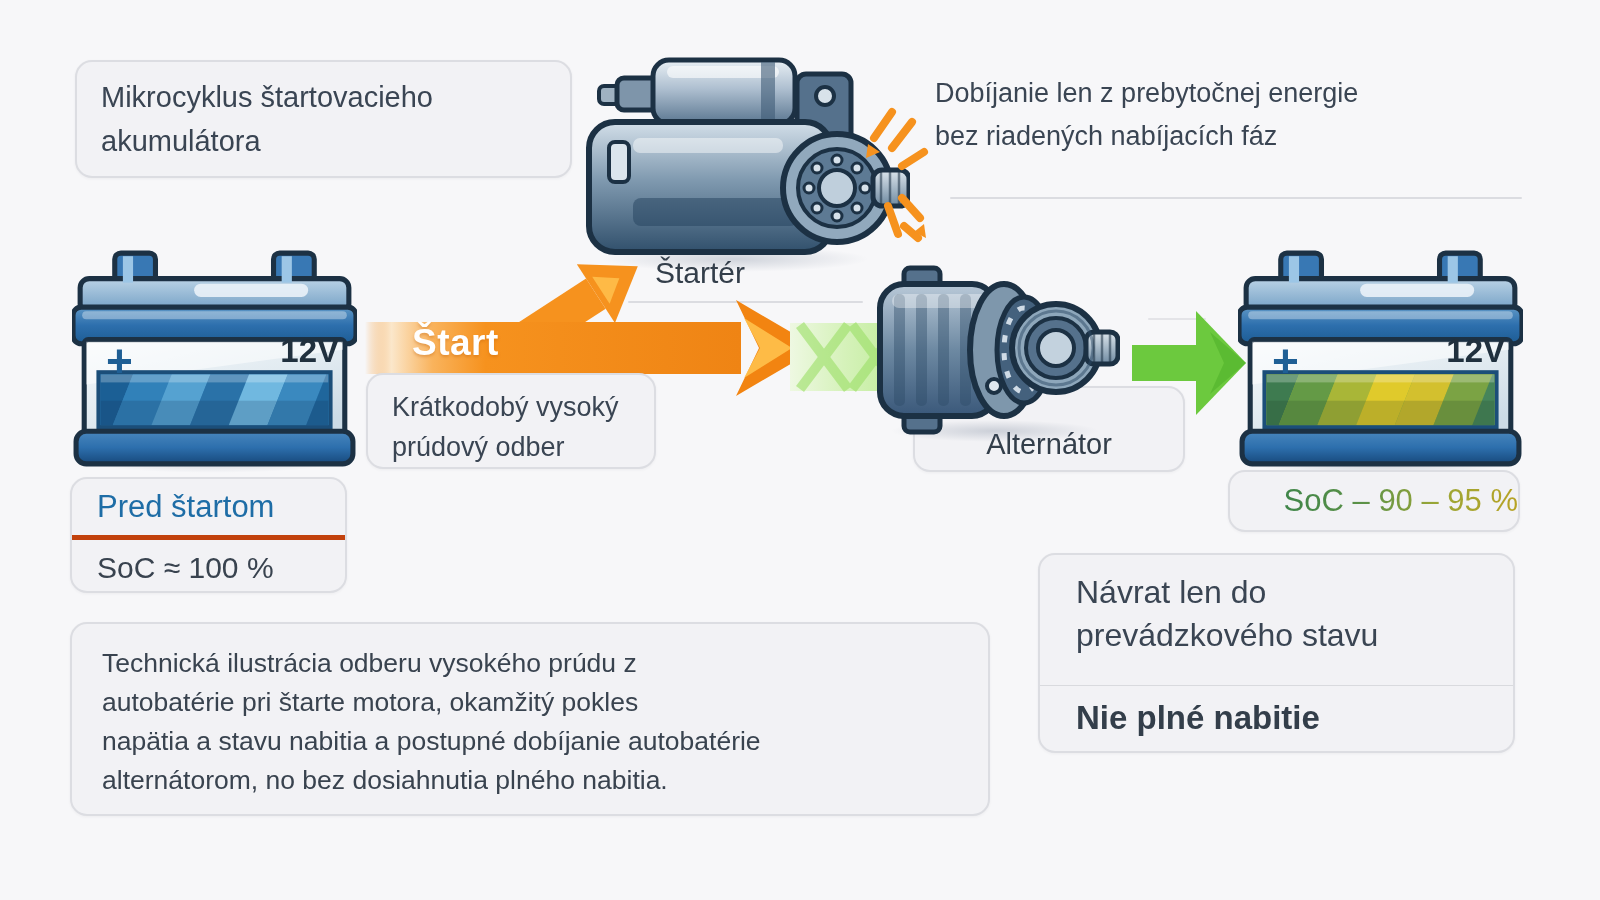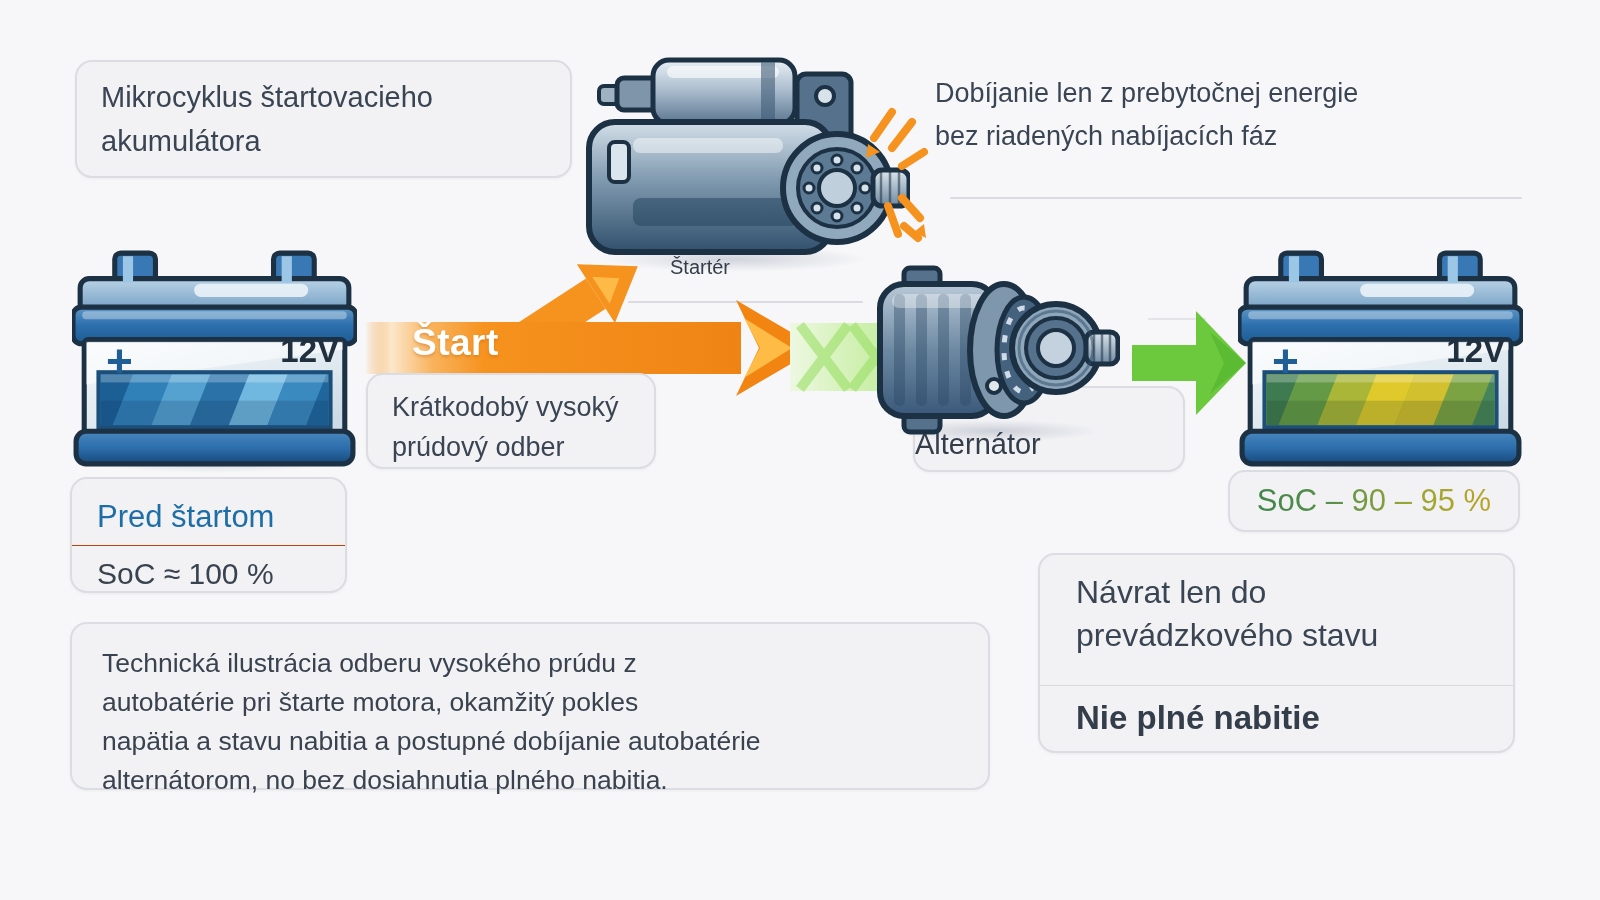--- a/index.html
+++ b/index.html
@@ -16,47 +16,47 @@
     box-shadow:0 1px 3px rgba(30,40,60,.05);
   }
   .shadow{
     position:absolute;border-radius:50%;
     background:radial-gradient(ellipse at center, rgba(50,70,100,.20) 0%, rgba(50,70,100,0) 70%);
   }
   .divider{background:#d9dade;}
   .note-line{font-size:27px;line-height:43px;color:#3a4553;}
   .title-panel{left:75px;top:60px;width:497px;height:118px;display:flex;align-items:center;padding-left:24px;}
   .title-text{font-size:29px;line-height:44px;color:#3a4553;width:440px;}
-  .starter-label{left:600px;top:256px;width:200px;text-align:center;font-size:20px;color:#333e4a;}
+  .starter-label{left:600px;top:256px;width:200px;text-align:center;font-size:30px;color:#333e4a;}
   .alt-panel{left:913px;top:386px;width:272px;height:86px;}
-  .alt-label{position:absolute;left:0;top:40px;width:100%;font-size:29px;color:#333e4a;}
+  .alt-label{position:absolute;left:0;top:40px;width:100%;text-align:center;font-size:29px;color:#333e4a;}
   .battery{position:absolute;width:285px;height:222px;}
   .battery svg{position:absolute;left:0;top:0;width:285px;height:219px;}
   .battery .plus{position:absolute;left:34px;top:84px;font-size:46px;font-weight:bold;color:#1f5f95;}
   .battery .volt{position:absolute;right:18px;top:82px;font-size:33px;font-weight:bold;color:#20303e;margin-left:24px;}
   .prestart-panel{left:70px;top:477px;width:277px;height:116px;padding:0;}
   .prestart-row{height:56px;display:flex;align-items:center;padding-left:25px;}
   .state-label{font-size:31px;font-weight:500;color:#1e6da6;}
   .soc-label{font-size:30px;color:#39434f;}
   .start-label{left:412px;top:322px;width:140px;font-size:37px;font-weight:bold;color:#ffffff;
     text-shadow:0 2px 3px rgba(190,90,0,.35);letter-spacing:.5px;}
   .startdetail-panel{left:366px;top:373px;width:290px;height:96px;padding:12px 0 0 24px;}
   .detail-line{font-size:27px;line-height:40px;color:#3a4553;}
-  .soc-after-panel{left:1228px;top:470px;width:292px;height:62px;display:flex;align-items:center;justify-content:center;}
+  .soc-after-panel{left:1228px;top:470px;width:292px;height:62px;display:flex;align-items:center;justify-content:flex-end;}
   .soc-after-value{
     font-size:31px;font-weight:500;
     background:linear-gradient(90deg,#3f8549 0%,#5d9247 35%,#9aa636 65%,#b8a325 100%);
     -webkit-background-clip:text;background-clip:text;-webkit-text-fill-color:transparent;color:#6b9440;
   }
   .return-panel{left:1038px;top:553px;width:477px;height:200px;}
   .return-top{padding:16px 0 0 36px;}
   .return-line{font-size:32px;line-height:43px;color:#3a4553;}
   .return-divider{position:absolute;left:0;top:130px;width:100%;height:1px;}
   .return-emph{position:absolute;left:36px;top:144px;font-size:33px;font-weight:bold;color:#333e4a;}
-  .caption-panel{left:70px;top:622px;width:920px;height:168px;padding:20px 0 0 30px;}
+  .caption-panel{left:70px;top:622px;width:920px;height:194px;padding:20px 0 0 30px;}
   .caption-line{font-size:26.5px;line-height:39px;color:#39434f;}
   .hline{position:absolute;height:2px;background:#dbdce1;border-radius:2px;}
 </style>
 </head>
 <body>
 
 <div id="canvas">
 
   <div class="panel title-panel">
     <div class="title-text">Mikrocyklus štartovacieho akumulátora</div>
@@ -293,21 +293,21 @@
         <rect x="28" y="148" width="224" height="24" fill="#0e2f4d" opacity="0.18"></rect>
         <rect x="28" y="122" width="224" height="8" fill="#ffffff" opacity="0.25"></rect>
       </g>
       <rect x="4" y="178" width="272" height="32" rx="10" fill="url(#baseG-a)" stroke="#1c3144" stroke-width="5"></rect>
     </svg>
     <span class="plus">+</span>
     <span class="volt">12V</span>
   </div>
 
   <div class="panel prestart-panel">
-    <div class="prestart-row" style="border-bottom:1px solid #c2410c;margin-top:10px;">
+    <div class="prestart-row" style="border-bottom:5px solid #c2410c;">
       <span class="state-label">Pred štartom</span>
     </div>
     <div class="prestart-row">
       <span class="soc-label">SoC ≈ 100 %</span>
     </div>
   </div>
 
   <div class="shadow" style="left:1248px;top:450px;width:265px;height:26px;"></div>
   <div class="battery" style="left:1238px;top:250px;">
     <svg viewBox="0 0 280 215" aria-hidden="true">

